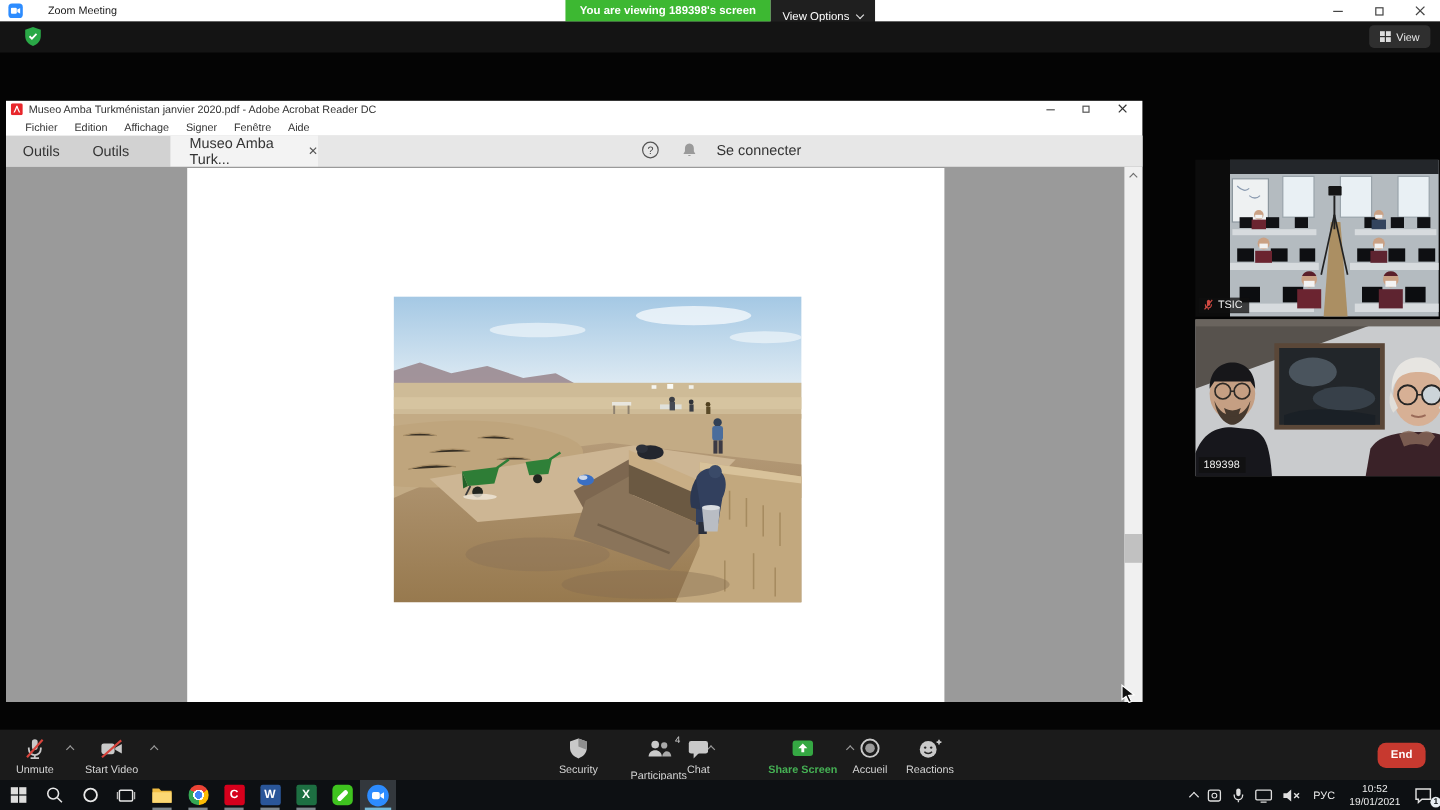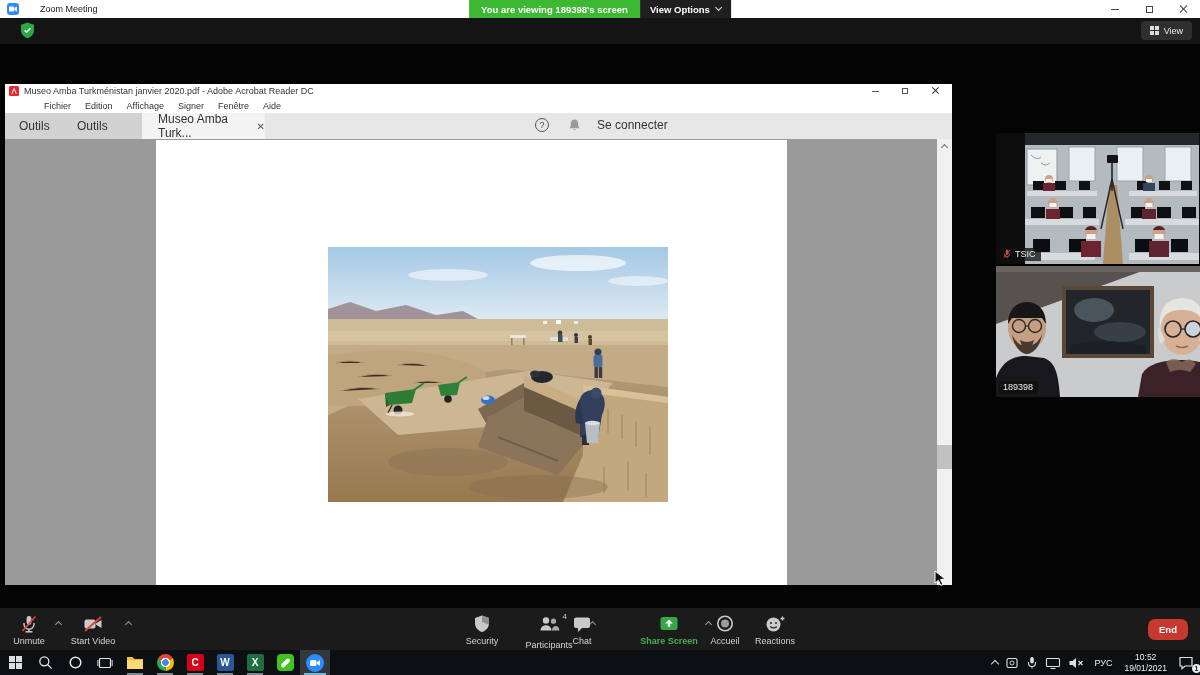--- a/index.html
+++ b/index.html
@@ -18,22 +18,22 @@
   .glyph-max { width:7px; height:7px; border:1px solid #444; }
   .glyph-close { position:relative; width:8px; height:8px; }
   .glyph-close::before,.glyph-close::after { content:""; position:absolute; left:3.5px; top:-1px;
     width:1px; height:10px; background:#444; }
   .glyph-close::before { transform:rotate(45deg);} .glyph-close::after{ transform:rotate(-45deg);}
 
   
   #banner-group { position:absolute; left:50%; top:0; transform:translateX(-50%); display:flex; height:18px; }
   #share-banner { background:#3db832; color:#fff; font-size:9.5px; font-weight:bold;
     display:flex; align-items:center; padding:0 12px; }
-  #view-options { background:#1f1f1f; color:#fff; font-size:9.5px; font-weight:bold;
-    display:flex; align-items:center; padding:4px 10px; gap:6px; }
+  #view-options { background:#1f1f1f; color:#fff; font-size:9.5px; font-weight:normal;
+    display:flex; align-items:center; padding:14px 10px; gap:6px; }
   .caret-down { width:5px; height:5px; border-right:1.4px solid #ddd; border-bottom:1.4px solid #ddd;
     transform:rotate(45deg); margin-top:-3px; }
 
   
   #meeting-topbar { position:absolute; left:0; top:18px; width:1200px; height:26px; background:#141414; }
   #shield-badge { position:absolute; left:20px; top:4px; }
   #view-btn { position:absolute; right:8px; top:3px; height:19px; background:#2f2f2f; border-radius:4px;
     color:#e8e8e8; font-size:9px; display:flex; align-items:center; gap:5px; padding:0 9px; }
   .grid-icon { display:grid; grid-template-columns:4px 4px; grid-template-rows:4px 4px; gap:1px; }
   .grid-icon i { background:#ddd; }
@@ -43,21 +43,21 @@
 
   
   #acrobat { position:absolute; left:5px; top:40px; width:947px; height:501px; background:#fff; }
   #ac-titlebar { position:relative; height:14px; display:flex; align-items:center; }
   #ac-title { font-size:9px; color:#333; margin-left:5px; }
   .ac-ctls { position:absolute; right:2px; top:0; height:14px; display:flex; }
   .ac-ctl { width:30px; height:14px; display:flex; align-items:center; justify-content:center; }
   .ac-ctl .glyph-min { width:7px; background:#555; }
   .ac-ctl .glyph-max { width:6px; height:6px; border-color:#555; }
   .ac-ctl .glyph-close::before,.ac-ctl .glyph-close::after { background:#333; height:9px; }
-  #ac-menubar { height:15px; display:flex; align-items:center; padding-left:21px; gap:0;margin-left:11px; }
+  #ac-menubar { height:15px; display:flex; align-items:center; padding-left:9px; gap:0; }
   .menu-item { font-size:9px; color:#333; padding:0 7px; }
   #ac-tabbar { position:relative; height:26px; background:#d2d2d2; }
   .ac-tab { position:absolute; top:0; height:26px; display:flex; align-items:center;
     font-size:12px; color:#333; }
   #tab-home { left:14px; } #tab-tools { left:72px; }
   #tab-doc { left:137px; width:123px; background:#f3f3f3; padding-left:16px; }
   #tab-doc .tab-close { font-size:10px; color:#555; margin-left:9px; }
   #tabbar-rest { position:absolute; left:260px; top:0; right:0; height:26px; background:#e7e7e7; }
   #help-icon { position:absolute; left:530px; top:5px; width:14px; height:14px; border:1px solid #555;
     border-radius:50%; font-size:9px; color:#444; display:flex; align-items:center; justify-content:center; }
@@ -118,21 +118,21 @@
   .chrome-icon { width:17px; height:17px; border-radius:50%;
     background:
       radial-gradient(circle at center, #4286f5 0 26%, #fff 27% 37%, rgba(0,0,0,0) 38%),
       conic-gradient(from -60deg, #ea4335 0 120deg, #fbbc05 120deg 240deg, #34a853 240deg 360deg); }
   .line-icon { width:17px; height:17px; border-radius:4px; background:#3fc31f; position:relative; }
   .line-icon::after { content:""; position:absolute; left:3px; top:6.5px; width:11px; height:4px;
     border-radius:2px; background:#fff; transform:rotate(-45deg); }
   .zoomapp-icon { width:18px; height:18px; border-radius:50%; background:#2d8cff;
     display:flex; align-items:center; justify-content:center; }
 
-  #tray { position:absolute; right:2px; top:0; height:25px; display:flex; align-items:center; gap:3px;text-decoration:underline; }
+  #tray { position:absolute; right:2px; top:0; height:25px; display:flex; align-items:center; gap:3px; }
   .tray-item { display:flex; align-items:center; justify-content:center; height:25px; padding:0 2px; }
   .chevron-up { width:6px; height:6px; border-left:1.4px solid #ddd; border-top:1.4px solid #ddd;
     transform:rotate(45deg); margin-top:3px; }
   #tray-lang { color:#eee; font-size:9px; padding:0 5px; }
   #tray-clock { color:#eee; font-size:8.5px; text-align:center; line-height:1.25; padding:0 4px; }
   #notif-badge { position:absolute; right:-3px; bottom:2px; width:9px; height:9px; border-radius:50%;
     background:#e8eef2; color:#0d1013; font-size:7px; font-weight:bold;
     display:flex; align-items:center; justify-content:center; }
 </style>
 </head>

